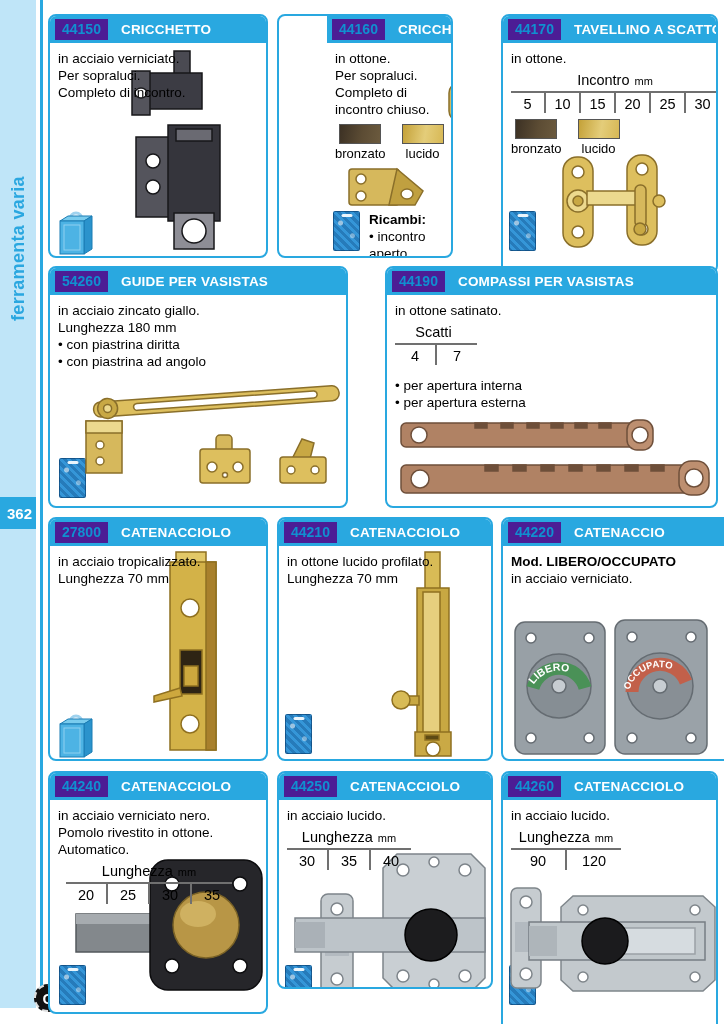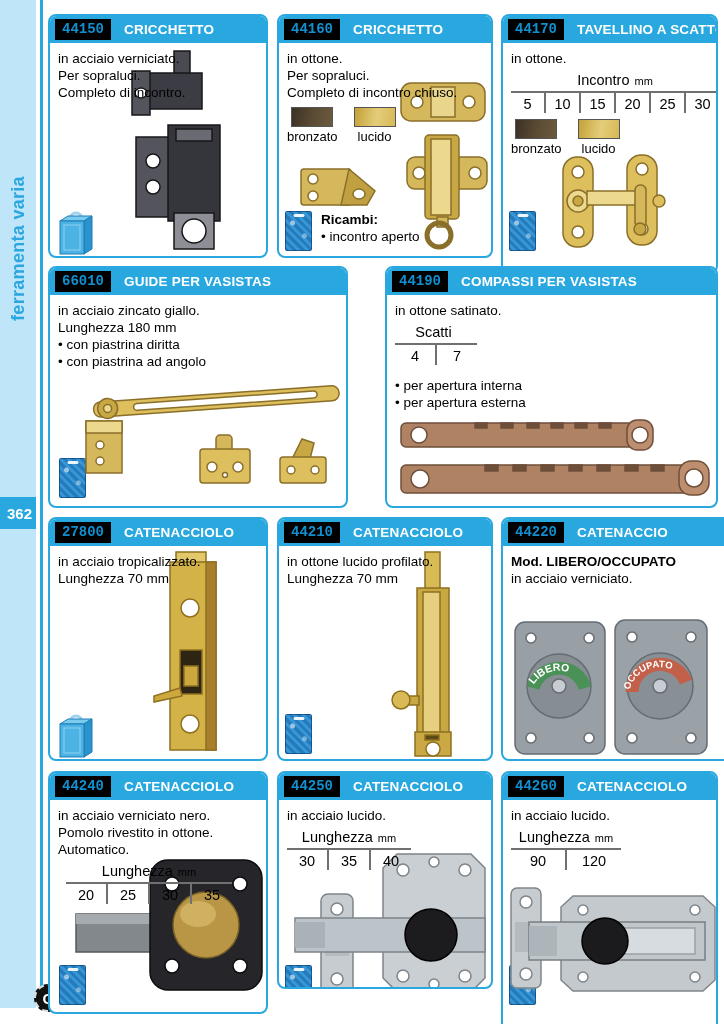--- a/index.html
+++ b/index.html
@@ -24,21 +24,21 @@
     background:#111; color:#fff; font-weight:bold; font-size:15px;
     border:2px dashed #ddd; box-sizing:border-box;
     display:flex; align-items:center; justify-content:center;
   }
   
   .cell {
     position:absolute; border:2px solid #29a8e0; border-radius:8px; background:#fff;
     box-sizing:border-box; overflow:hidden;
   }
   .hdr { display:flex; align-items:center; height:27px; background:#29a8e0; padding-left:5px; gap:13px; }
-  .chip { background:#000000; color:#1090d0; font-weight:bold; font-size:14px; line-height:21px; padding:0 7px;font-family:Liberation Mono, monospace; }
+  .chip { background:#4c1d95; color:#1090d0; font-weight:bold; font-size:14px; line-height:21px; padding:0 7px; }
   .ttl { color:#fff; font-weight:bold; font-size:13.5px; letter-spacing:.2px; white-space:nowrap; }
   .body { position:relative; width:100%; height:calc(100% - 27px); }
   .desc { position:relative; padding:7px 0 0 8px; z-index:2; }
   .dl { font-size:13.5px; line-height:17px; }
   .dl.bold { font-weight:bold; }
   
   .spec { display:inline-block; margin:5px 0 0 8px; position:relative; z-index:2; }
   .spec-head { font-size:14.5px; text-align:center; padding:0 2px 3px; }
   .spec-head .unit { font-size:11px; margin-left:5px; }
   .spec-row { display:flex; border-top:2px solid #707070; }
@@ -109,21 +109,21 @@
       <svg class="pkgbox" style="left:6px; top:166px;" width="40" height="46" viewBox="0 0 40 46">
         <path d="M14,10 a6,6 0 0 1 12,0" fill="none" stroke="#9fd2ee" stroke-width="3"></path>
         <polygon points="4,12 12,7 36,7 28,12" fill="#7accee" stroke="#1b7db4"></polygon>
         <polygon points="28,12 36,7 36,40 28,45" fill="#2b93cc" stroke="#1b7db4"></polygon>
         <rect x="4" y="12" width="24" height="33" fill="#4db3e4" stroke="#1b7db4"></rect>
         <rect x="8" y="16" width="16" height="25" fill="none" stroke="#8fd0ef"></rect>
       </svg>
     </div>
   </div>
 
-  <div class="cell" style="left:277px; top:14px; width:216px; height:244px;">
+  <div class="cell" style="left:277px; top:14px; width:176px; height:244px;padding-left:48px;">
     <div class="hdr">
       <span class="chip">44160</span>
       <span class="ttl">CRICCHETTO</span>
     </div>
     <div class="body">
       <div class="desc">
         <div class="dl">in ottone.</div>
         <div class="dl">Per sopraluci.</div>
         <div class="dl">Completo di incontro chiuso.</div>
       </div>
@@ -216,21 +216,21 @@
         </g>
       </svg>
       <div class="bag" style="left:6px; top:168px;">
           <span class="bag-slot"></span>
         </div>
     </div>
   </div>
 
   <div class="cell" style="left:48px; top:266px; width:300px; height:242px;">
     <div class="hdr">
-      <span class="chip">66010</span>
+      <span class="chip">54260</span>
       <span class="ttl">GUIDE PER VASISTAS</span>
     </div>
     <div class="body">
       <div class="desc">
         <div class="dl">in acciaio zincato giallo.</div>
         <div class="dl">Lunghezza 180 mm</div>
         <div class="dl">• con piastrina diritta</div>
         <div class="dl">• con piastrina ad angolo</div>
       </div>
       <svg class="art" style="left:4px; top:74px; width:292px; height:138px;" viewBox="0 0 292 138">

